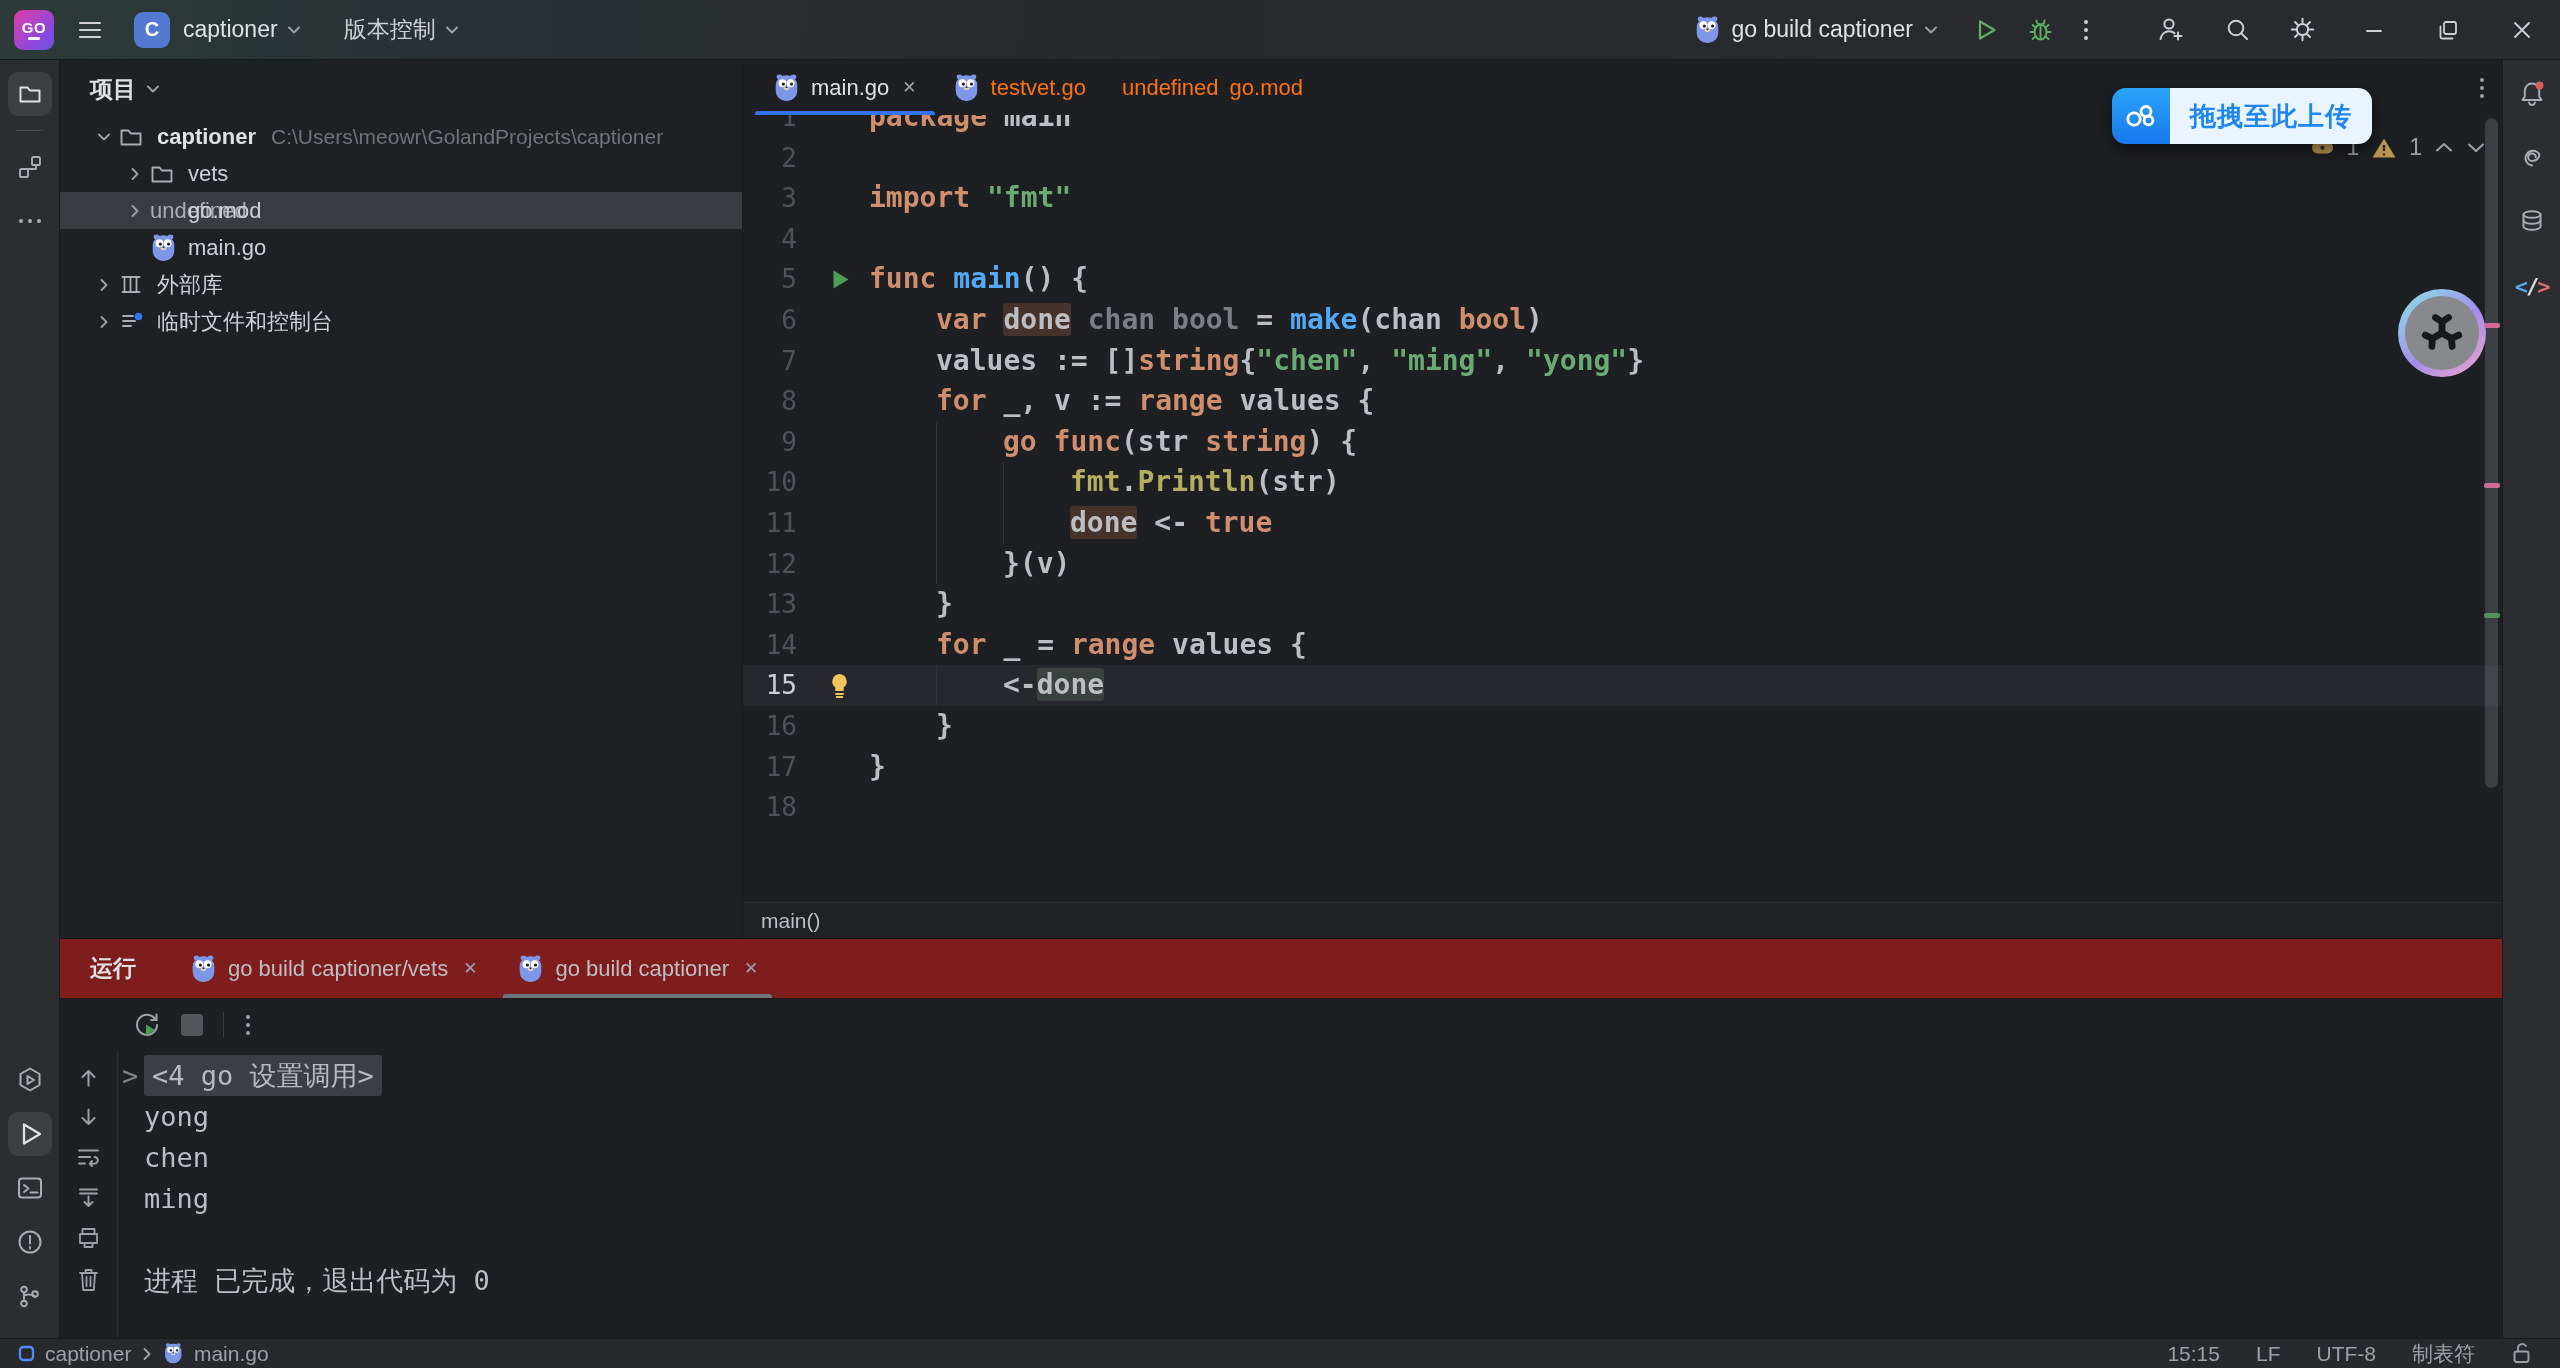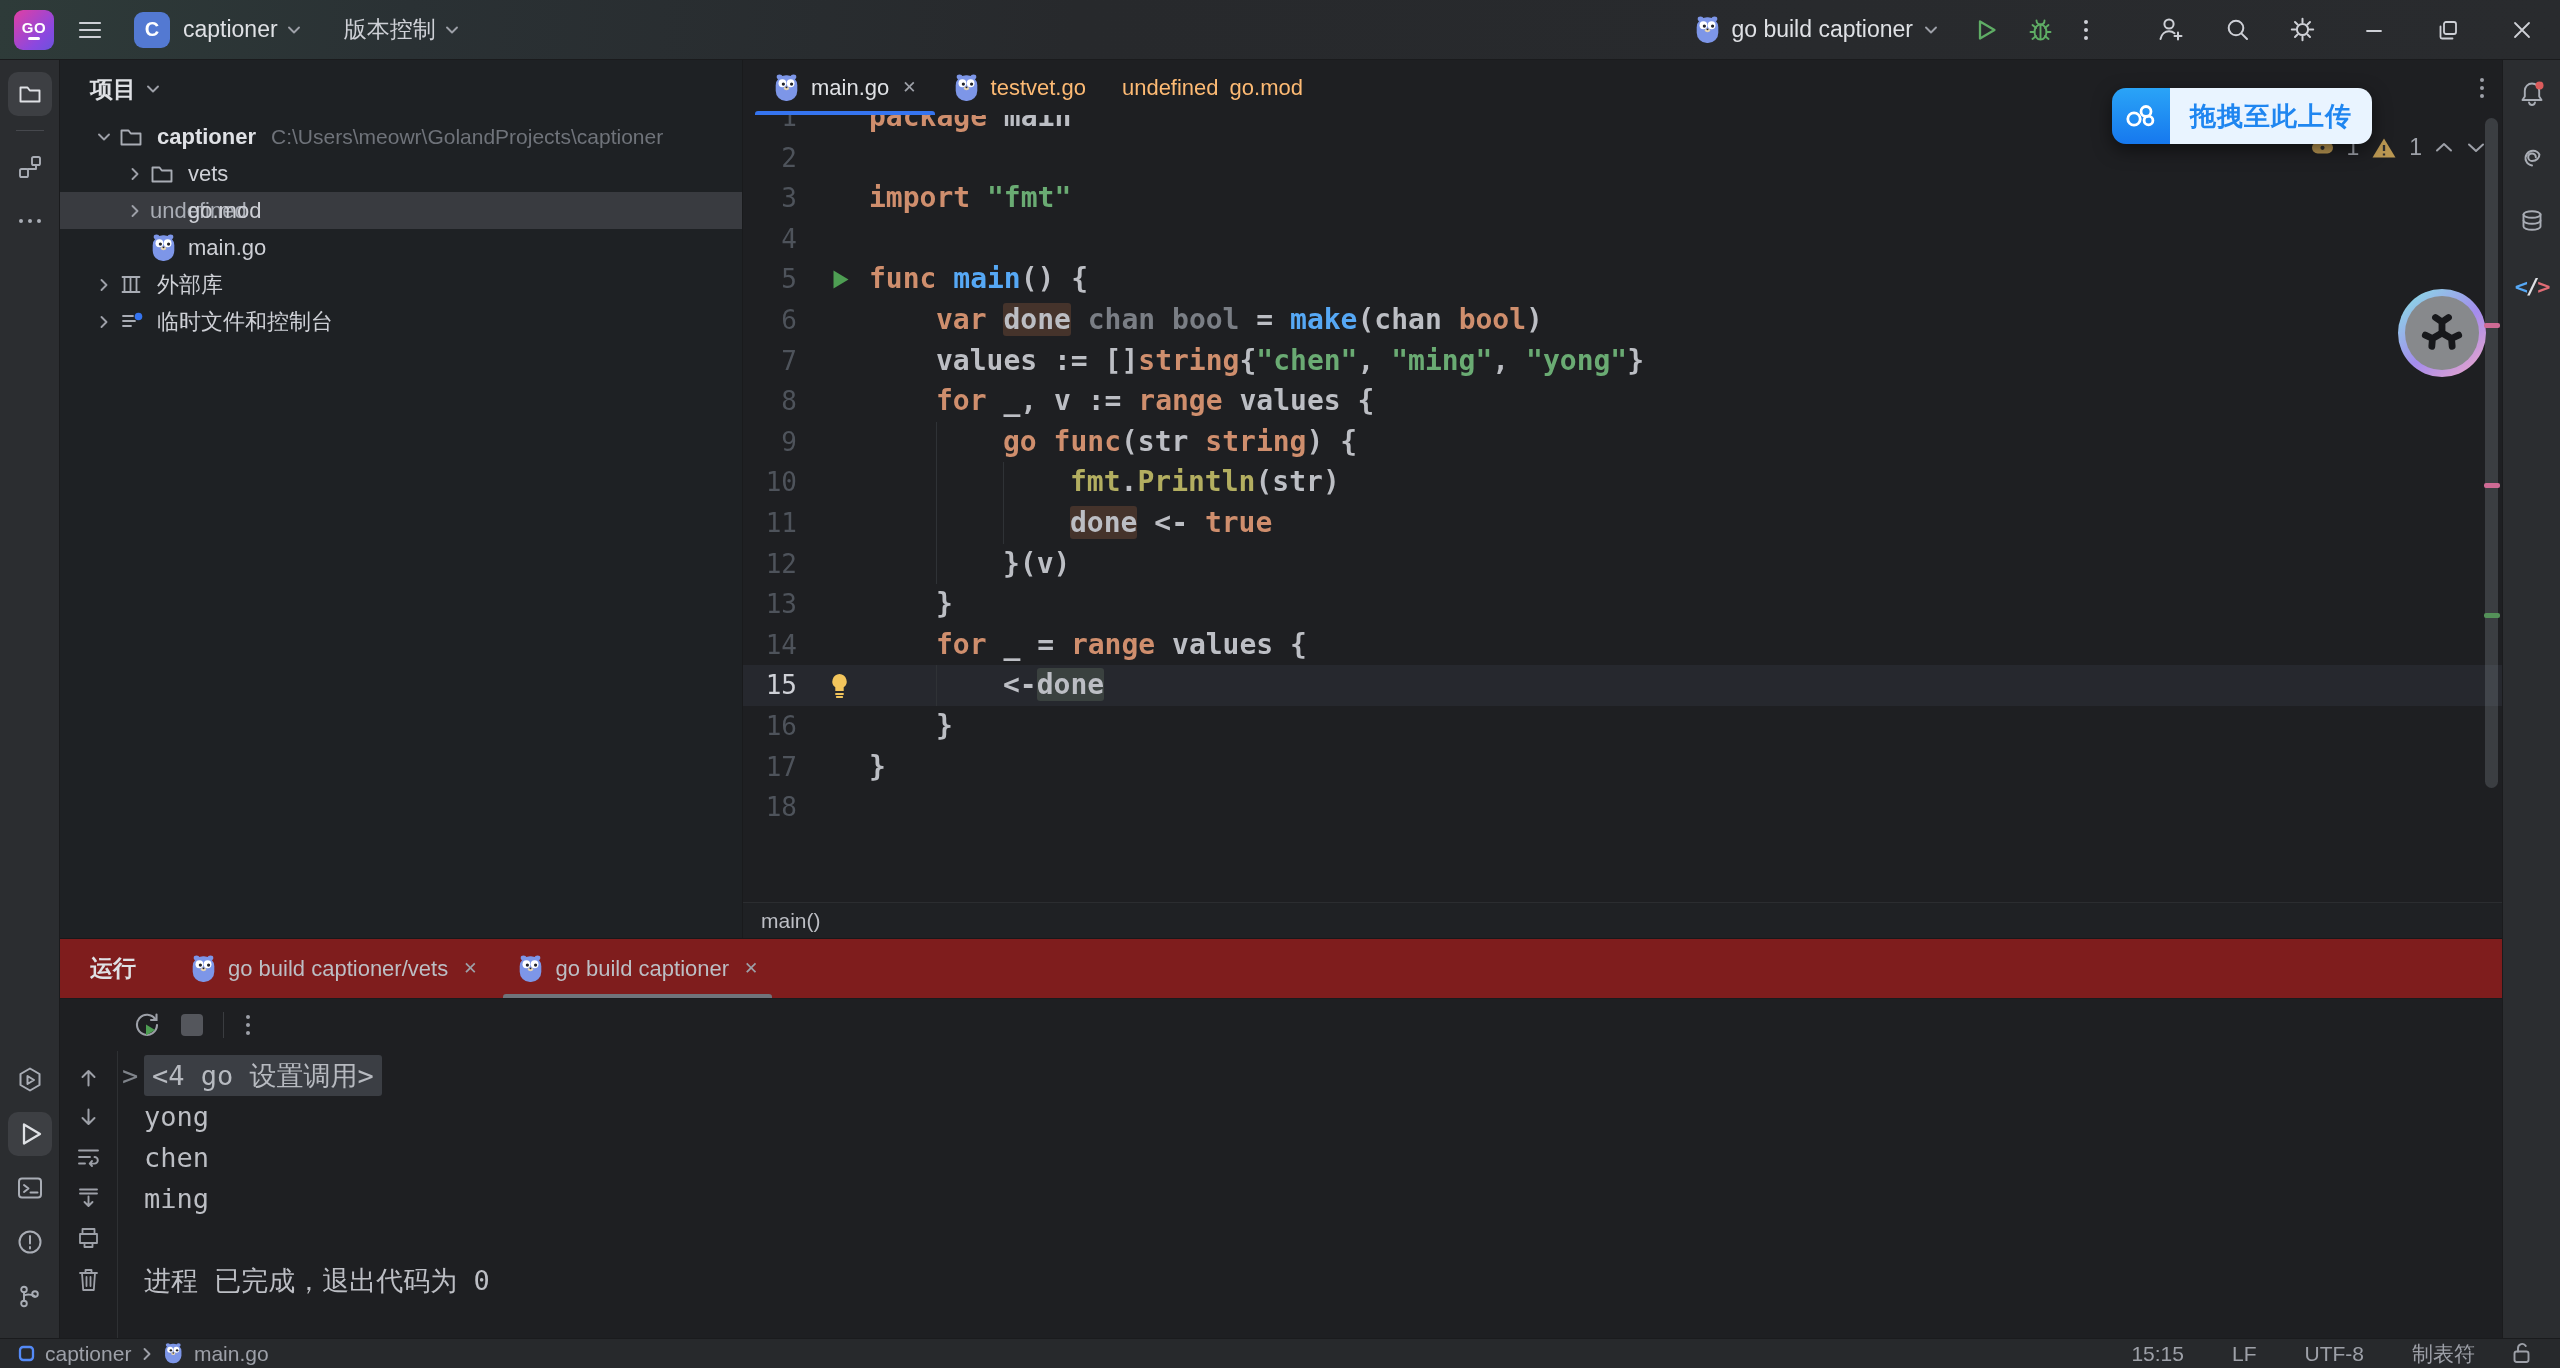--- a/index.html
+++ b/index.html
@@ -51,21 +51,21 @@
   .tree-row { height:37px; display:flex; align-items:center; color:#ced0d6; }
   .tree-row.selected { background:#393b40; }
   .tree-chev { width:31px; display:flex; justify-content:center; color:#9da0a8; }
   .tree-icon { width:38px; display:flex; justify-content:flex-start; color:#a9adb5; }
   .tree-label.bold { font-weight:bold; color:#dfe1e5; }
   .tree-path { margin-left:15px; color:#6f737a; font-size:21px; }
 
   
   .editor-area { flex:1; position:relative; display:flex; flex-direction:column; background:#1e1f22; min-width:0; }
   .tabbar { height:55px; flex:0 0 55px; display:flex; align-items:stretch; padding-left:12px; }
-  .etab { display:flex; align-items:center; gap:11px; padding:0 18px; font-size:22px; color:#fdba74; position:relative; }
+  .etab { display:flex; align-items:center; gap:11px; padding:0 18px; font-size:22px; color:#f97316; position:relative; }
   .etab.active { color:#dfe1e5; }
   .etab.active::after { content:''; position:absolute; left:0; right:0; bottom:0; height:4px;
     background:#3574f0; border-radius:3px 3px 0 0; }
   .etab .x { color:#9da0a8; margin-left:2px; }
   .tab-kebab { margin-left:auto; display:flex; align-items:center; padding-right:16px; color:#9da0a8; }
 
   .code-wrap { flex:1; overflow:hidden; font-family:"DejaVu Sans Mono", monospace; font-size:28px; }
   .code-lines { margin-top:-18px; }
   .cline { display:flex; height:40.6px; line-height:40.6px; white-space:pre; }
   .cline.cur { background:#26282e; }
@@ -693,21 +693,21 @@
             <circle cx="16.3" cy="9.5" r="3.6" fill="#fff"></circle>
             <circle cx="9.6" cy="10.2" r="1.5" fill="#22232a"></circle>
             <circle cx="17.2" cy="10.2" r="1.5" fill="#22232a"></circle>
             <ellipse cx="12.5" cy="14.2" rx="2.4" ry="1.7" fill="#e8d6b3"></ellipse>
             <circle cx="12.5" cy="13.3" r="0.9" fill="#22232a"></circle>
           </svg>
         </span>
       <span>main.go</span>
     </div>
     <div class="sb-right">
-      <span id="sbitems" style="display:flex;gap:48px">
+      <span id="sbitems" style="display:flex;gap:36px">
           <span>15:15</span>
           <span>LF</span>
           <span>UTF-8</span>
           <span>制表符</span>
         </span>
       <span>
           <svg width="23" height="25" viewBox="0 0 23 25" fill="none" stroke="currentColor" stroke-width="1.9" stroke-linecap="round" stroke-linejoin="round">
             <rect x="3.5" y="10.5" width="14" height="10.5" rx="2.2"></rect>
             <path d="M7 10.5V7.2A4.2 4.2 0 0 1 14.8 5"></path>
           </svg>

